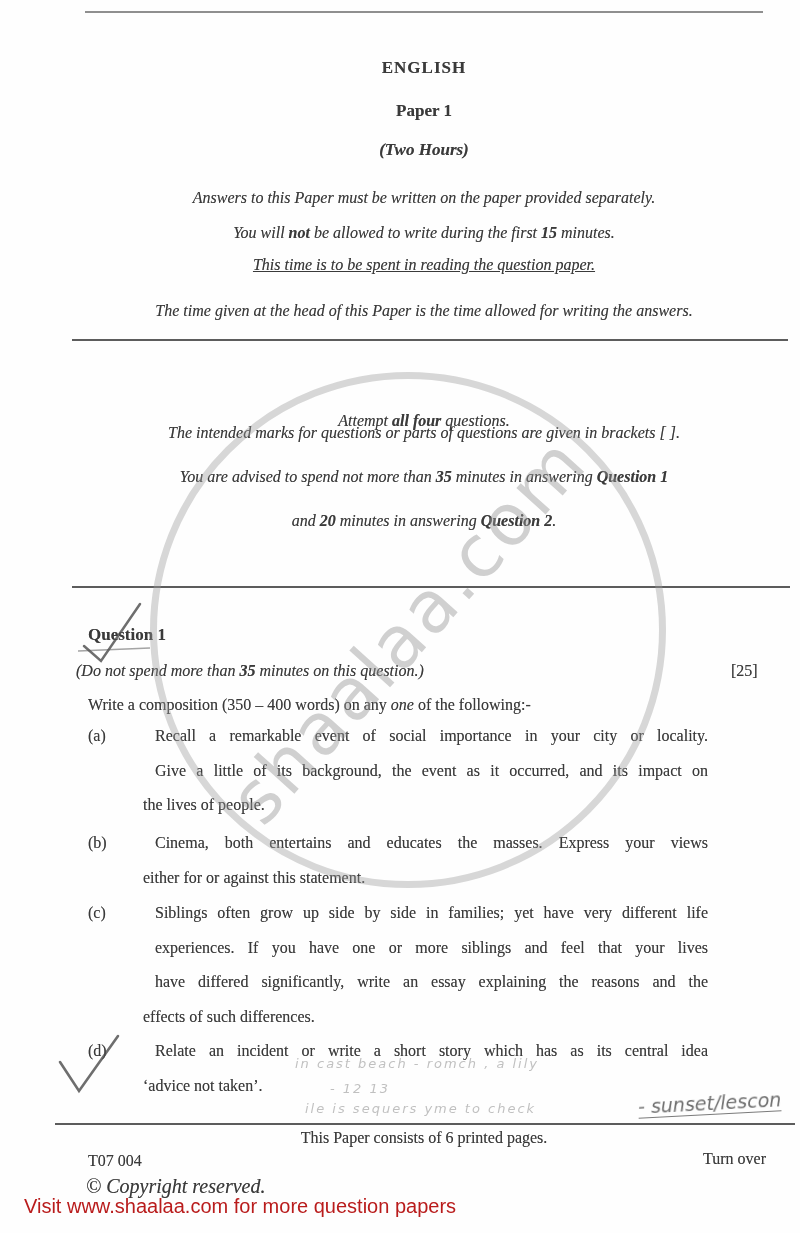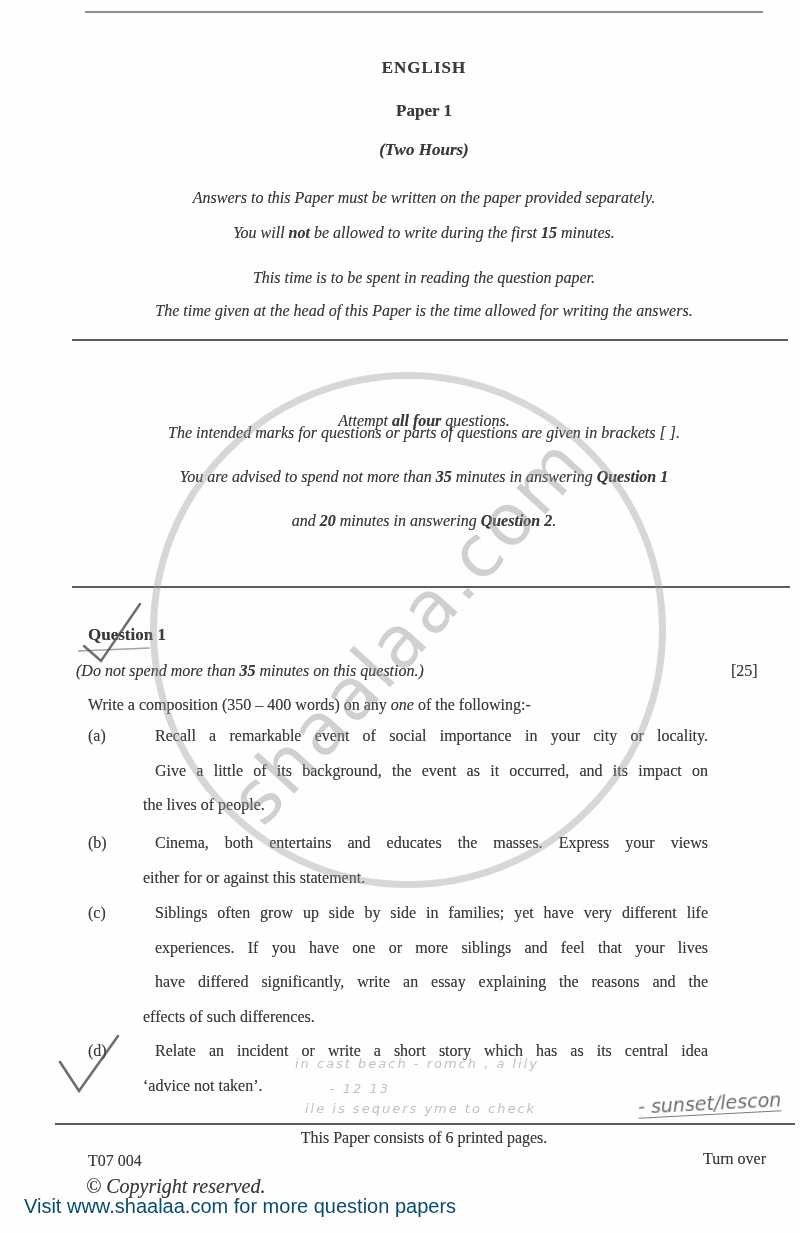--- a/index.html
+++ b/index.html
@@ -22,37 +22,37 @@
   .pencil{color:#8f8f8f;opacity:.55;filter:blur(.6px);font-style:italic;
           font-family:"DejaVu Sans", sans-serif;letter-spacing:2px;}
   .penote{color:#6f6f6f;font-style:italic;font-family:"DejaVu Sans", sans-serif;
           filter:blur(.3px);border-bottom:1.5px solid #7a7a7a;}
   .wmk{pointer-events:none;z-index:6;}
   .wmk-circle{width:502px;height:502px;border:7px solid rgba(158,158,158,.40);
               border-radius:50%;left:150px;top:372px;}
   .wmk-text{left:50%;top:50%;transform:translate(-50%,-50%) rotate(-48deg);
             font-size:72px;letter-spacing:3px;color:rgba(152,152,152,.45);
             font-family:"DejaVu Sans", sans-serif;white-space:nowrap;}
-  .banner{font-family:"Liberation Sans", sans-serif;font-size:20px;color:#0c4a6e;}
+  .banner{font-family:"Liberation Sans", sans-serif;font-size:20px;color:#b91c1c;}
   svg.ticks{z-index:7;pointer-events:none;}
 </style>
 </head>
 <body>
 
 <div class="page">
 
   <div class="abs toprule" style="left:85px;top:11px;width:678px;"></div>
 
   <div class="abs ctr ser b" style="top:58px;font-size:17px;letter-spacing:1px;">ENGLISH</div>
   <div class="abs ctr ser b" style="top:101px;font-size:17px;">Paper 1</div>
   <div class="abs ctr ser b it" style="top:140px;font-size:17px;">(Two Hours)</div>
 
   <div class="abs ctr ser it instr" style="top:181px;margin-top:8px;">Answers to this Paper must be written on the paper provided separately.</div>
   <div class="abs ctr ser it instr" style="top:224px;"><span>You will </span><span class="b">not</span><span> be allowed to write during the first </span><span class="b">15</span><span> minutes.</span></div>
-  <div class="abs ctr ser it instr" style="top:269px;">This time is to be spent in reading the question paper.</div>
+  <div class="abs ctr ser it instr" style="top:256px;text-decoration:underline;">This time is to be spent in reading the question paper.</div>
   <div class="abs ctr ser it instr" style="top:302px;">The time given at the head of this Paper is the time allowed for writing the answers.</div>
 
   <div class="abs rule" style="left:72px;top:339px;width:716px;"></div>
 
   <div class="abs ctr ser it instr" style="top:380px;margin-top:32px;"><span>Attempt </span><span class="b">all four</span><span> questions.</span></div>
   <div class="abs ctr ser it instr" style="top:424px;">The intended marks for questions or parts of questions are given in brackets [  ].</div>
   <div class="abs ctr ser it instr" style="top:468px;"><span>You are advised to spend not more than </span><span class="b">35</span><span> minutes in answering </span><span class="b">Question 1</span></div>
   <div class="abs ctr ser it instr" style="top:512px;"><span>and </span><span class="b">20</span><span> minutes in answering </span><span class="b">Question 2</span><span>.</span></div>
 
   <div class="abs rule" style="left:72px;top:586px;width:718px;"></div>

